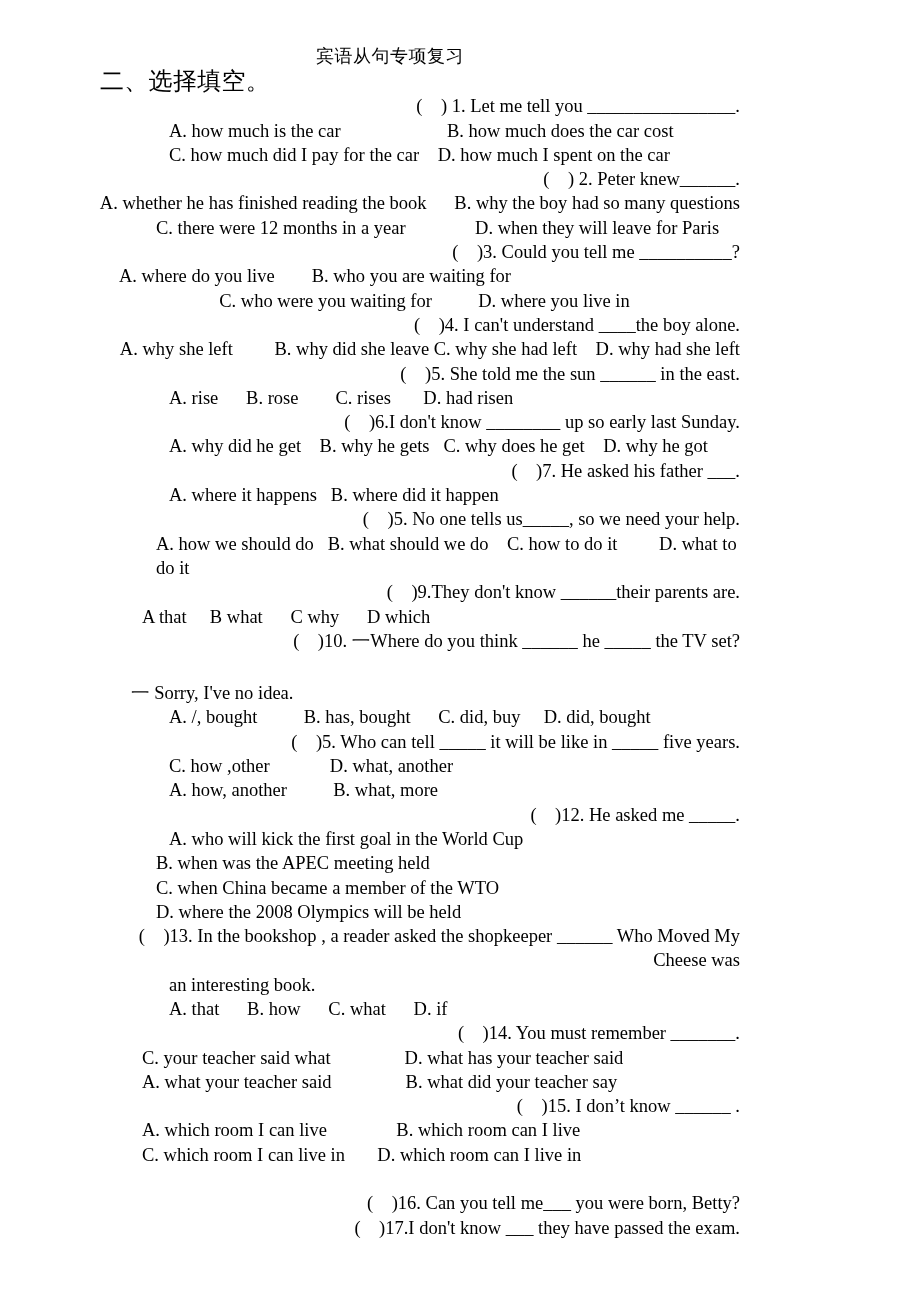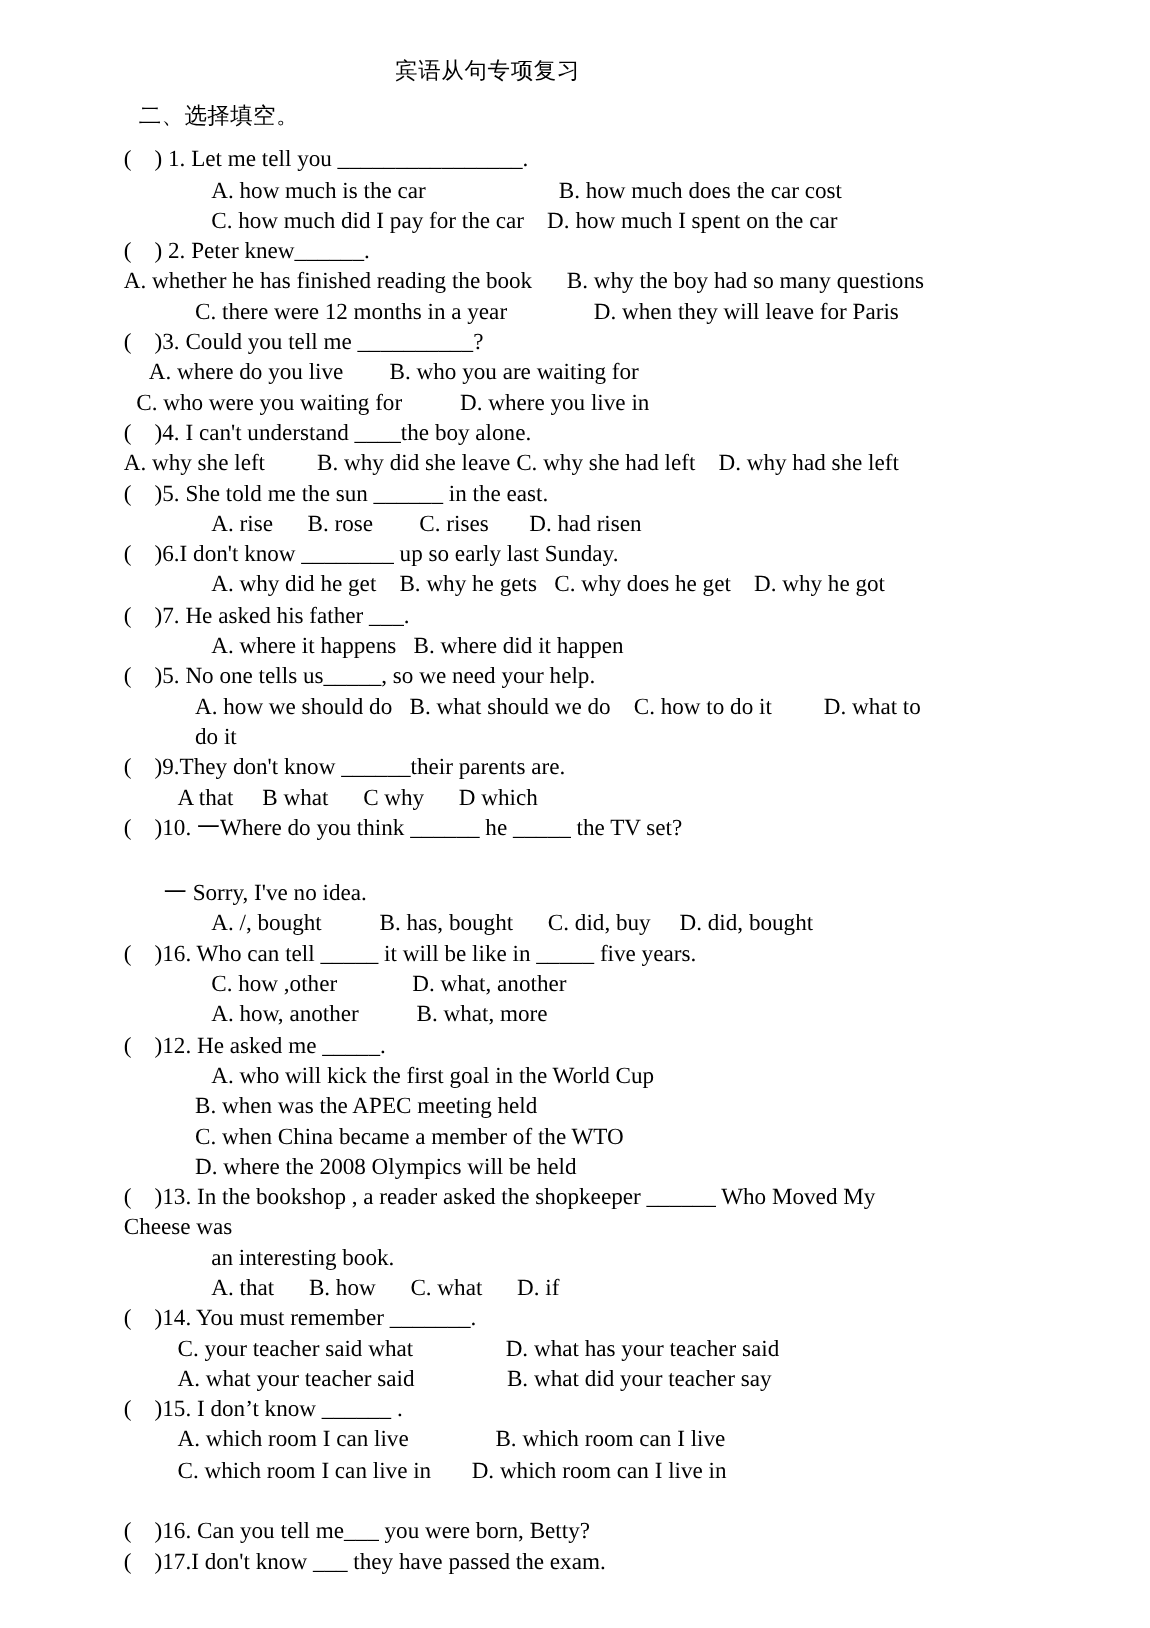--- a/index.html
+++ b/index.html
@@ -30,34 +30,34 @@
     padding-top: 44px;
     letter-spacing: 0.5px;
   }
   .content {
     padding-left: 99px;
     padding-right: 40px;
     font-size: 18.5px;
     line-height: 24.3px;
   }
   .section-head {
-    font-size: 18px;
+    font-size: 24px;
     line-height: 24.3px;
-    margin: 12px;
+    margin: 1px;
     letter-spacing: 0.3px;
   }
   .qline {
     white-space: pre-wrap;
     margin: 0;
     font-size: 18.5px;
     line-height: 24.3px;
   }
   
-  .ind-0 { padding-left: 0; }
-  .ind-1 { padding-left: 10px; }
+  .ind-0 { padding-left: 0; text-align: right; }
+  .ind-1 { padding-left: 10px; text-align: center; }
   .ind-2 { padding-left: 20px; }
   .ind-3 { padding-left: 32px; margin-top: 28px; }
   .ind-4 { padding-left: 43px; }
   .ind-5 { padding-left: 57px; }
   .ind-6 { padding-left: 70px; }
   .spacer {
     height: 24.3px;
   }
 </style>
 </head>
@@ -98,21 +98,21 @@
     <div class="qline ind-0">(    )5. No one tells us_____, so we need your help.</div>
     <div class="qline ind-5">A. how we should do   B. what should we do    C. how to do it         D. what to do it</div>
 
     <div class="qline ind-0">(    )9.They don't know ______their parents are.</div>
     <div class="qline ind-4">A that     B what      C why      D which</div>
 
     <div class="qline ind-0">(    )10. 一Where do you think ______ he _____ the TV set?</div>
     <div class="qline ind-3">一 Sorry, I've no idea.</div>
     <div class="qline ind-6">A. /, bought          B. has, bought      C. did, buy     D. did, bought</div>
 
-    <div class="qline ind-0">(    )16. Who can tell _____ it will be like in _____ five years.</div>
+    <div class="qline ind-0">(    )5. Who can tell _____ it will be like in _____ five years.</div>
     <div class="qline ind-6">C. how ,other             D. what, another</div>
     <div class="qline ind-6">A. how, another          B. what, more</div>
 
     <div class="qline ind-0">(    )12. He asked me _____.</div>
     <div class="qline ind-6">A. who will kick the first goal in the World Cup</div>
     <div class="qline ind-5">B. when was the APEC meeting held</div>
     <div class="qline ind-5">C. when China became a member of the WTO</div>
     <div class="qline ind-5">D. where the 2008 Olympics will be held</div>
 
     <div class="qline ind-0">(    )13. In the bookshop , a reader asked the shopkeeper ______ Who Moved My Cheese was</div>

